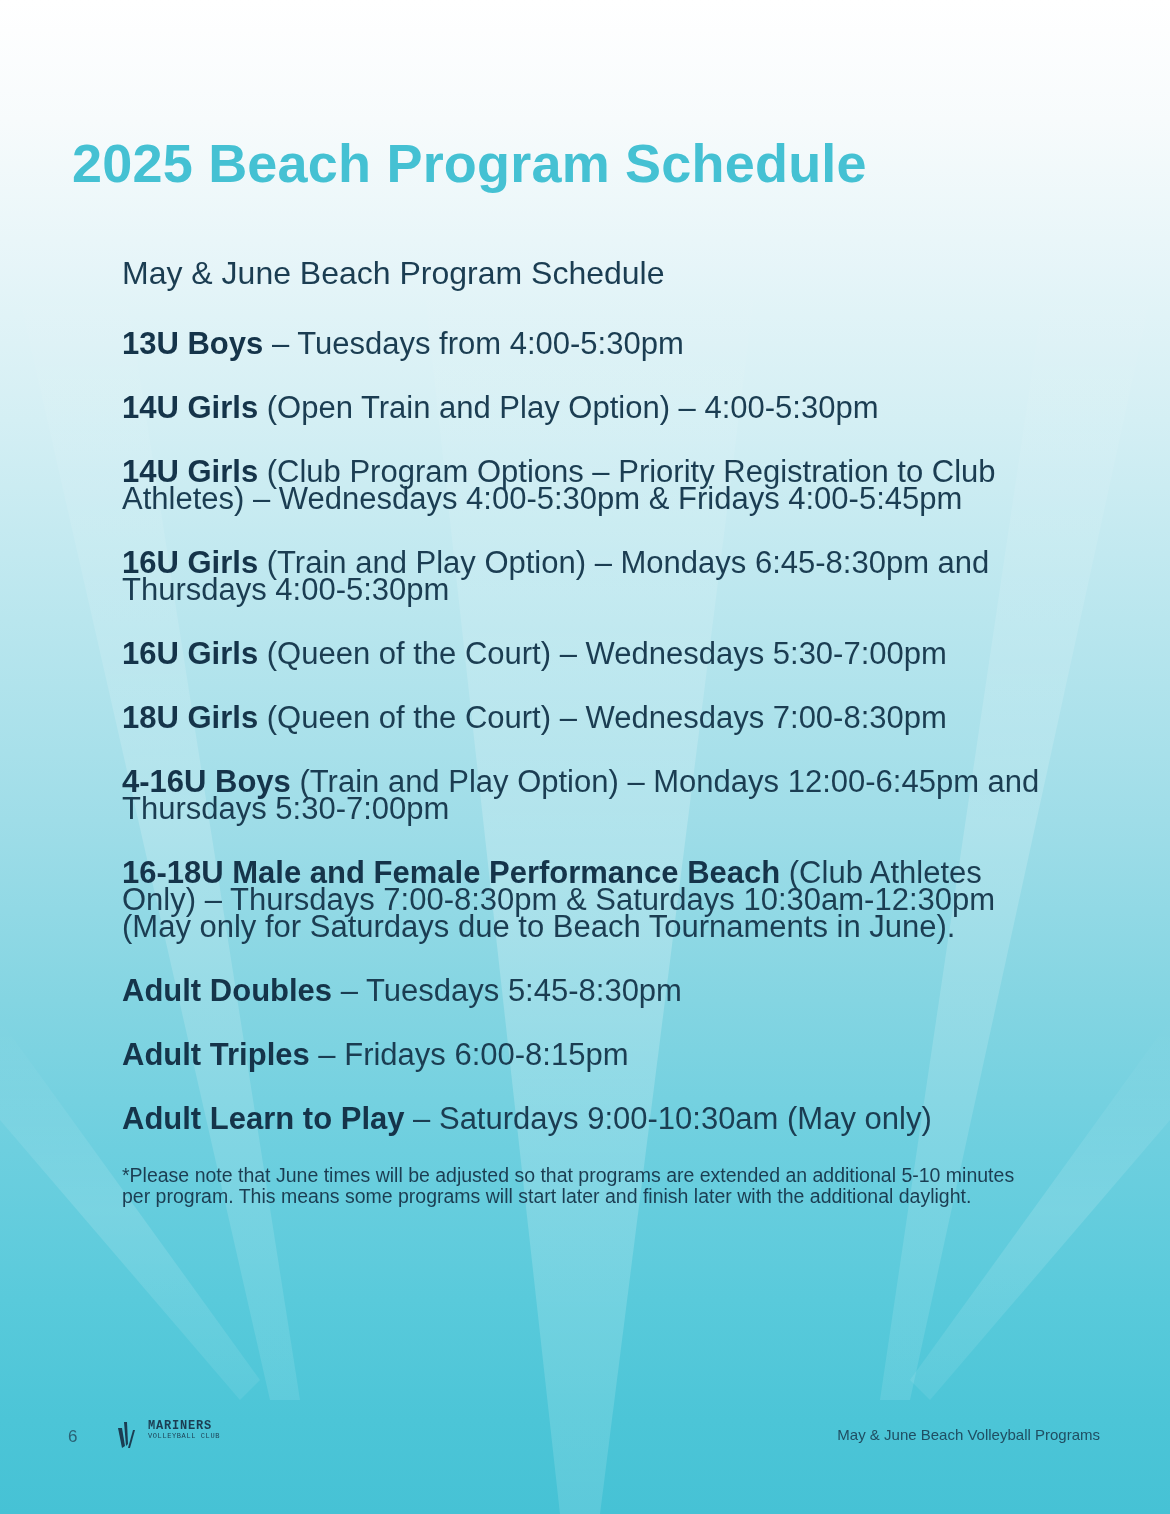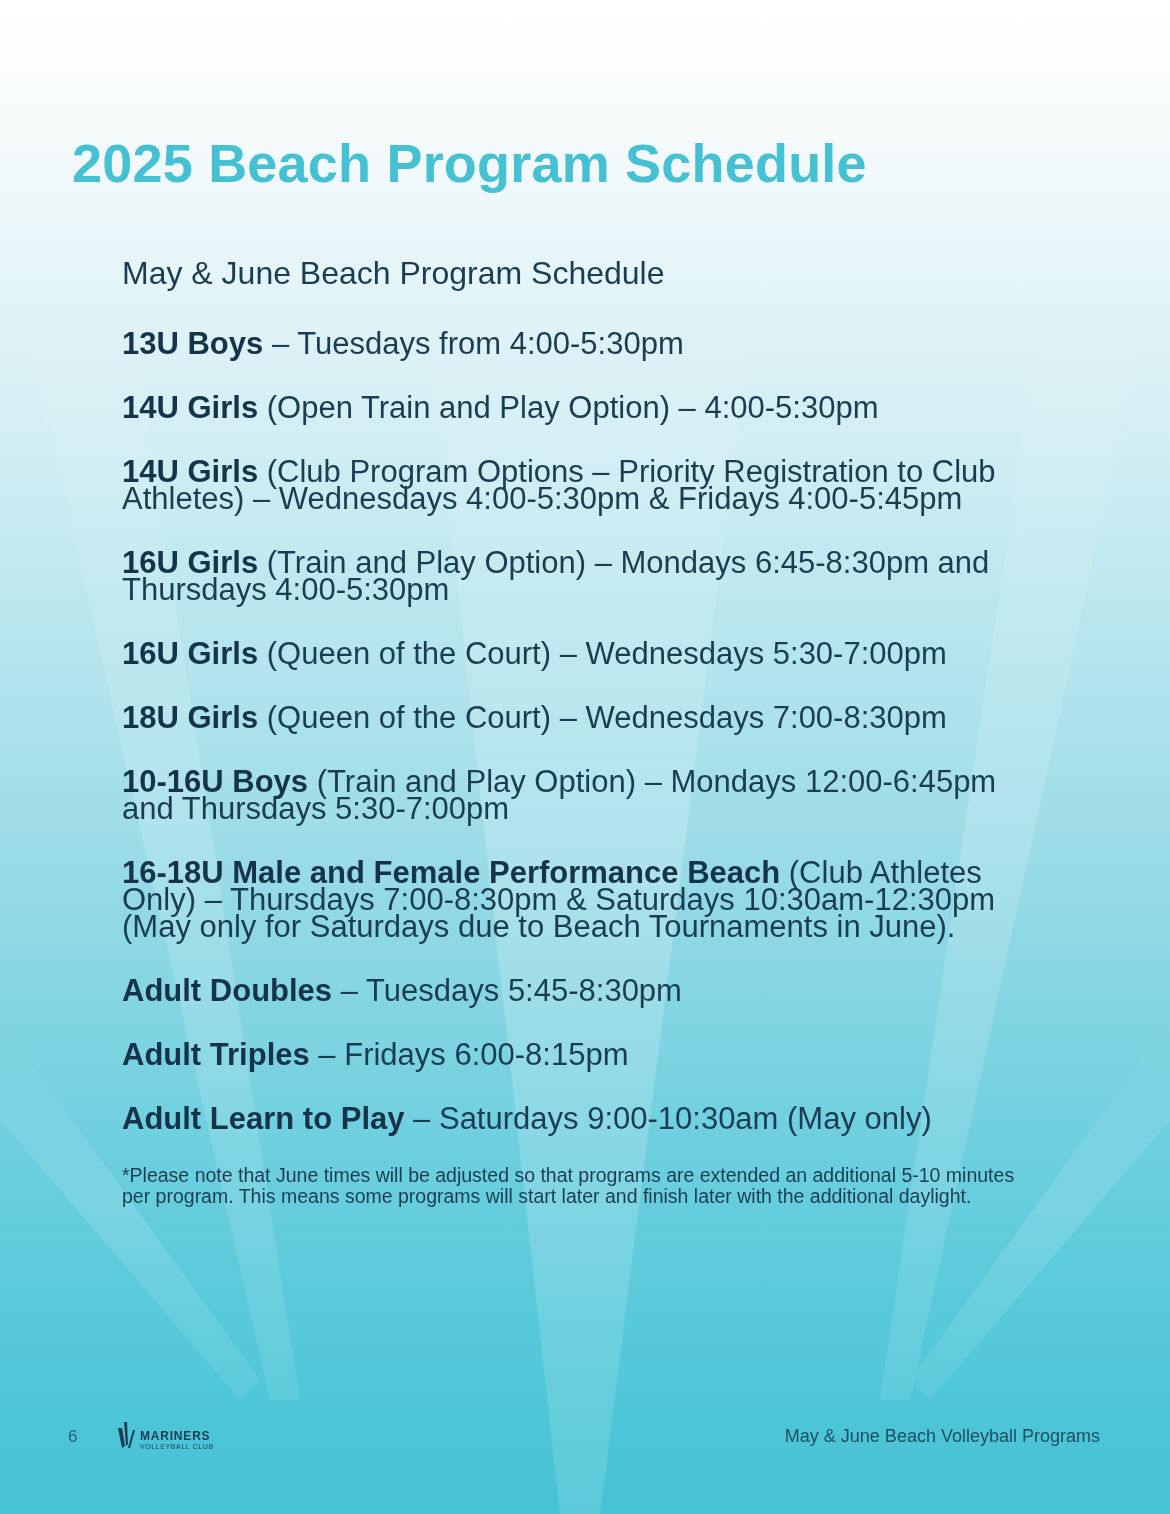--- a/index.html
+++ b/index.html
@@ -59,28 +59,28 @@
     color: #1b3d52;
     margin-top: -4px;
     width: 910px;
   }
   .footer-page {
     position: absolute; left: 68px; top: 1427px;
     font-size: 17px; color: #2a6275;
   }
   .footer-logo {
     position: absolute; left: 116px; top: 1420px;
-    display: flex; align-items: flex-end; 
+    display: flex; align-items: flex-start; gap: 8px; font-family: Liberation Mono, monospace;
   }
   .logo-text { display: flex; flex-direction: column; line-height: 1; }
   .logo-main { font-size: 12px; font-weight: bold; color: #1b3d52; letter-spacing: 0.8px; }
   .logo-sub { font-size: 7px; color: #1b3d52; letter-spacing: 0.6px; margin-top: 1px; }
   .footer-right {
     position: absolute; right: 70px; top: 1426px;
-    font-size: 18px; color: #1f4e62; text-align: right;
+    font-size: 15px; color: #1f4e62; text-align: right;
   }
 </style>
 </head>
 <body>
 
 <svg class="rays" width="1170" height="1514" viewBox="0 0 1170 1514">
   <defs>
     <linearGradient id="rayg" x1="0" y1="0" x2="0" y2="1">
       <stop offset="0" stop-color="#ffffff" stop-opacity="0"></stop>
       <stop offset="0.5" stop-color="#ffffff" stop-opacity="0.22"></stop>
@@ -98,21 +98,21 @@
 
 <div class="content">
   <h2 class="section-heading">May &amp; June Beach Program Schedule</h2>
 
   <div class="entry"><b>13U Boys</b><span> – Tuesdays from 4:00-5:30pm</span></div>
   <div class="entry"><b>14U Girls</b><span> (Open Train and Play Option) – 4:00-5:30pm</span></div>
   <div class="entry"><b>14U Girls</b><span> (Club Program Options – Priority Registration to Club Athletes) – Wednesdays 4:00-5:30pm &amp; Fridays 4:00-5:45pm</span></div>
   <div class="entry"><b>16U Girls</b><span> (Train and Play Option) – Mondays 6:45-8:30pm and Thursdays 4:00-5:30pm</span></div>
   <div class="entry"><b>16U Girls</b><span> (Queen of the Court) – Wednesdays 5:30-7:00pm</span></div>
   <div class="entry"><b>18U Girls</b><span> (Queen of the Court) – Wednesdays 7:00-8:30pm</span></div>
-  <div class="entry"><b>10-16U Boys</b><span> (Train and Play Option) – Mondays 12:00-6:45pm and Thursdays 5:30-7:00pm</span></div>
+  <div class="entry"><b>4-16U Boys</b><span> (Train and Play Option) – Mondays 12:00-6:45pm and Thursdays 5:30-7:00pm</span></div>
   <div class="entry"><b>16-18U Male and Female Performance Beach</b><span> (Club Athletes Only) – Thursdays 7:00-8:30pm &amp; Saturdays 10:30am-12:30pm (May only for Saturdays due to Beach Tournaments in June).</span></div>
   <div class="entry"><b>Adult Doubles</b><span> – Tuesdays 5:45-8:30pm</span></div>
   <div class="entry"><b>Adult Triples</b><span> – Fridays 6:00-8:15pm</span></div>
   <div class="entry"><b>Adult Learn to Play</b><span> – Saturdays 9:00-10:30am (May only)</span></div>
 
   <div class="note">*Please note that June times will be adjusted so that programs are extended an additional 5-10 minutes per program. This means some programs will start later and finish later with the additional daylight.</div>
 </div>
 
 <div class="footer-page">6</div>
 

